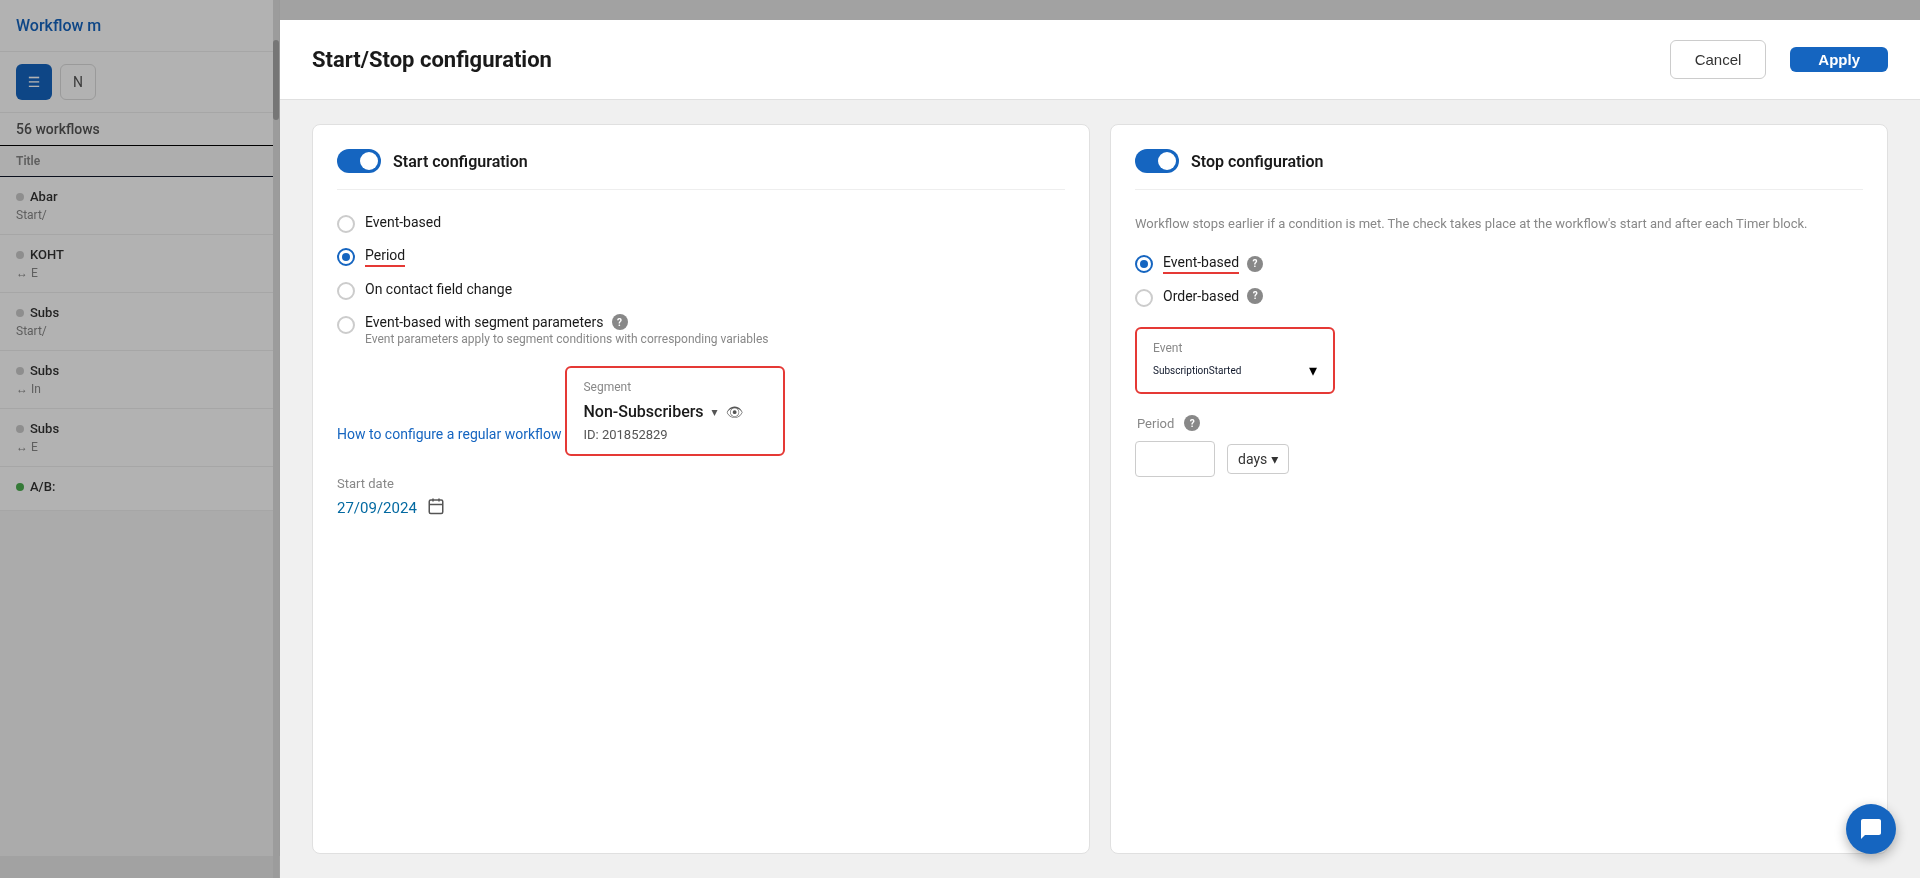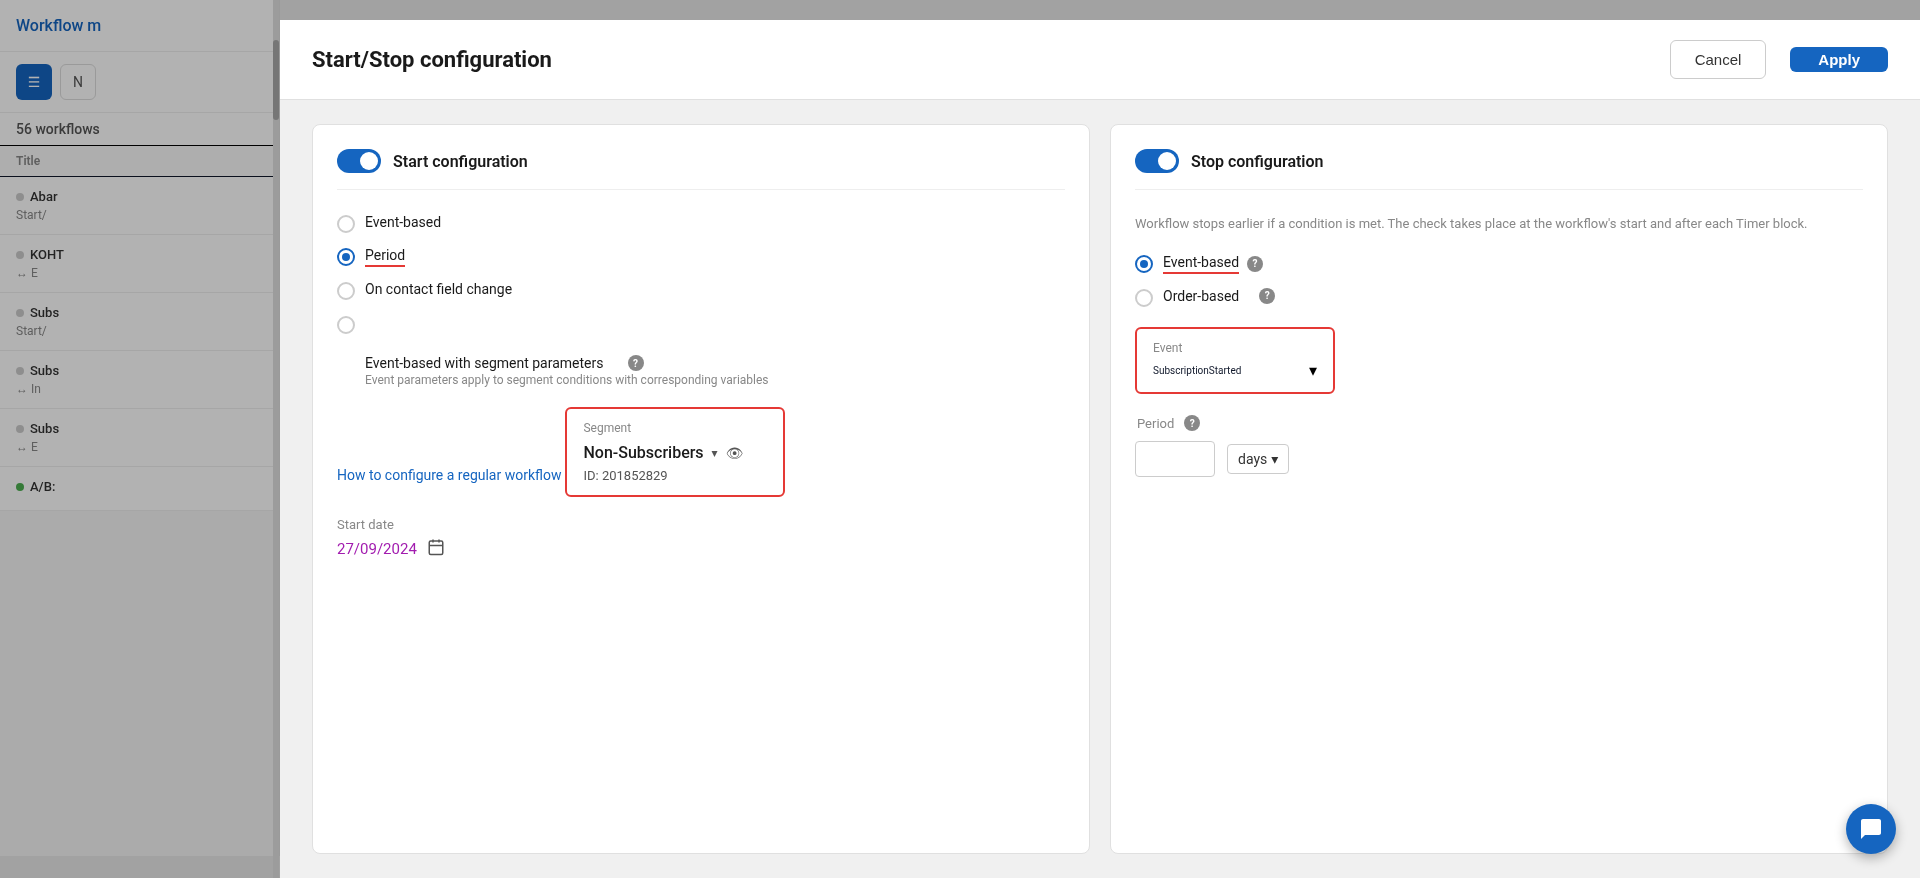--- a/index.html
+++ b/index.html
@@ -346,21 +346,21 @@
       font-size: 13px;
       color: #888;
       margin-bottom: 6px;
     }
 
     .field-value {
       display: flex;
       align-items: center;
       gap: 10px;
       font-size: 15px;
-      color: #a21caf;
+      color: #0369a1;
     }
 
     .calendar-icon {
       color: #555;
       font-size: 16px;
     }
 
     
     .stop-description {
       font-size: 13px;
@@ -526,21 +526,21 @@
         </div>
 
         <div class="radio-item">
           <div class="radio-circle"></div>
           <span class="radio-label">On contact field change</span>
         </div>
 
         <div class="radio-item" style="align-items: flex-start;">
           <div class="radio-circle" style="margin-top: 2px;"></div>
           <div>
-            <div style="display:flex; align-items:flex-start; gap:20px;margin-top:41px;">
+            <div style="display:flex; align-items:flex-start; gap:4px;">
               <span class="radio-label">Event-based with segment parameters</span>
               <span class="help-icon">?</span>
             </div>
             <div class="radio-sub">Event parameters apply to segment conditions with corresponding variables</div>
           </div>
         </div>
       </div>
 
       <a class="link-blue">How to configure a regular workflow</a>
 
@@ -586,21 +586,21 @@
           <div class="radio-circle selected"></div>
           <div style="display:flex; align-items:center; gap:4px;">
             <span class="radio-label underline-red">Event-based</span>
             <span class="help-icon">?</span>
           </div>
         </div>
 
 
         <div class="radio-item">
           <div class="radio-circle"></div>
-          <div style="display:flex; align-items:center; gap:16px;">
+          <div style="display:flex; align-items:center; gap:4px;">
             <span class="radio-label">Order-based</span>
             <span class="help-icon">?</span>
           </div>
         </div>
       </div>
 
       
       <div class="event-box">
         <div class="event-box-label">Event</div>
         <div class="event-box-value">

